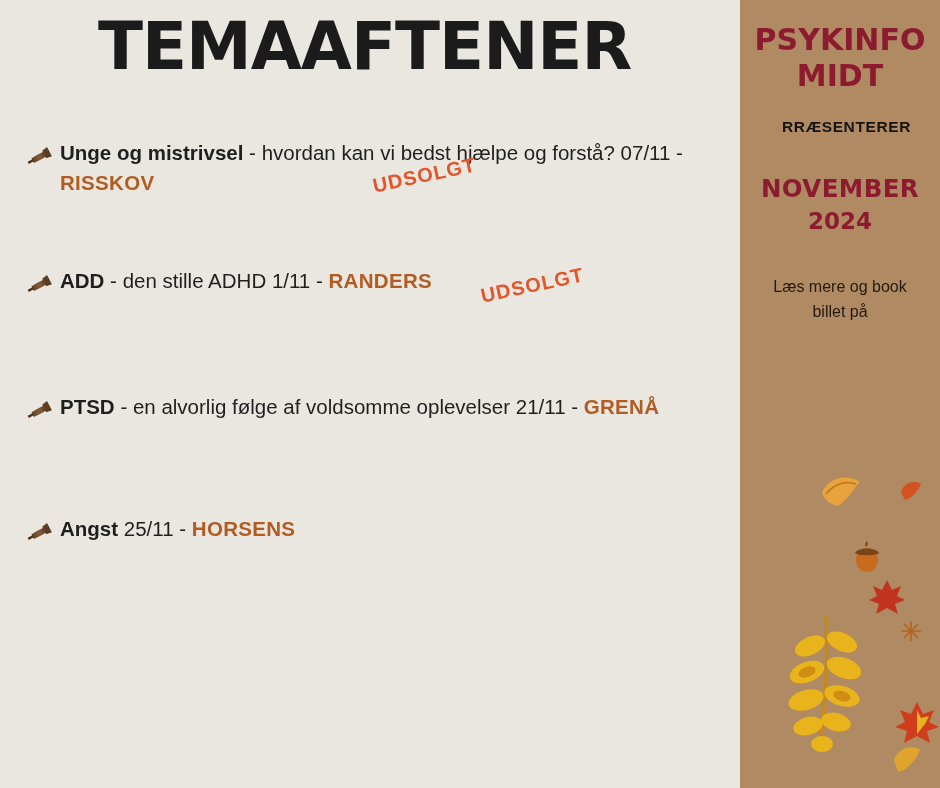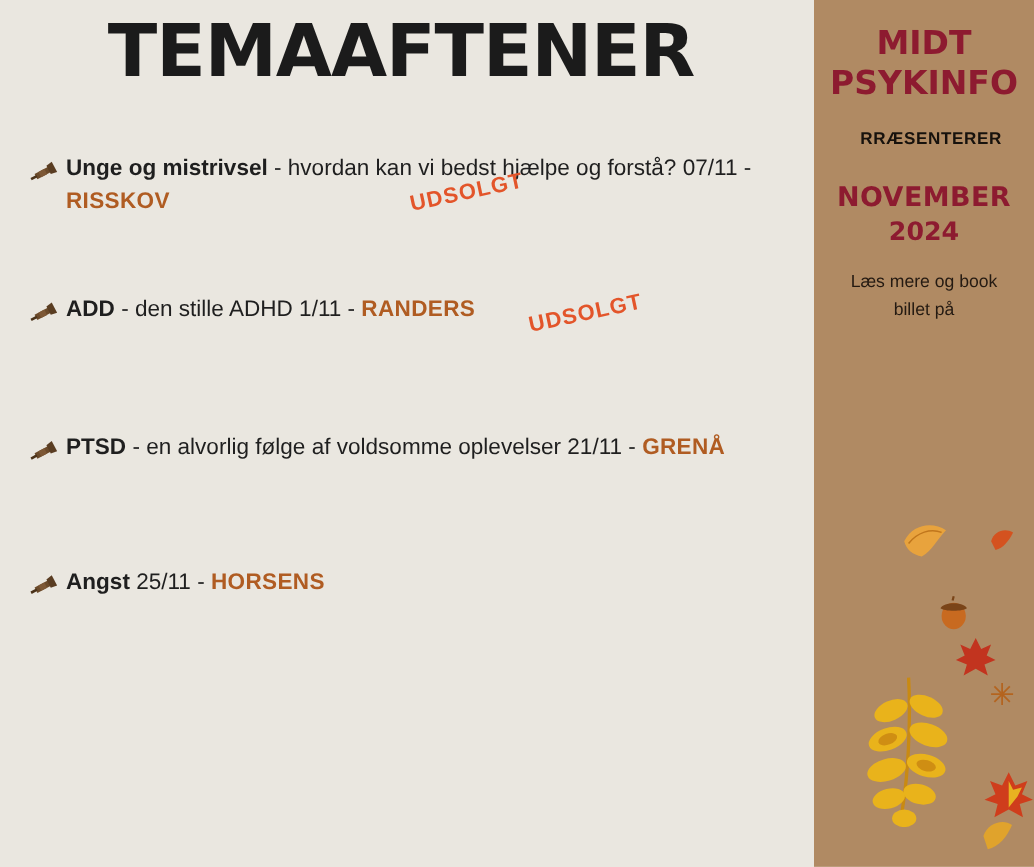--- a/index.html
+++ b/index.html
@@ -118,37 +118,37 @@
   .presents {
     margin-top: 24px;
     font-family: "Liberation Sans", sans-serif;
     font-weight: bold;
     font-size: 15.5px;
     letter-spacing: 0.6px;
     color: #17120d;
     margin-left: 13px;
   }
   .month {
-    margin-top: 26px;
+    margin-top: 36px;
     font-family: "DejaVu Sans", sans-serif;
     font-weight: bold;
     font-size: 24.5px;
     line-height: 34px;
     color: #8d1b30;
     letter-spacing: 0.4px;
   }
   .year {
     font-family: "DejaVu Sans", sans-serif;
     font-weight: bold;
     font-size: 23px;
     line-height: 30px;
     color: #8d1b30;
   }
   .booking {
-    margin-top: 18px;
+    margin-top: 38px;
     font-family: "Liberation Sans", sans-serif;
     font-size: 16px;
     line-height: 25px;
     color: #241a12;
   }
   .booking-link {
     display: block;
     margin-top: 2px;
     font-family: "Liberation Sans", sans-serif;
     font-size: 15.5px;
@@ -241,22 +241,22 @@
         </div>
       </div>
 
     </div>
   </div>
 
   <div class="right">
 
     <div class="r-inner">
       <div class="brand">
+        <div>PSYKINFO</div>
         <div>MIDT</div>
-        <div>PSYKINFO</div>
       </div>
       <div class="presents">RRÆSENTERER</div>
       <div class="month">NOVEMBER</div>
       <div class="year">2024</div>
       <div class="booking">
         <div>Læs mere og book</div>
         <div>billet på</div>
       </div>
     </div>
 

